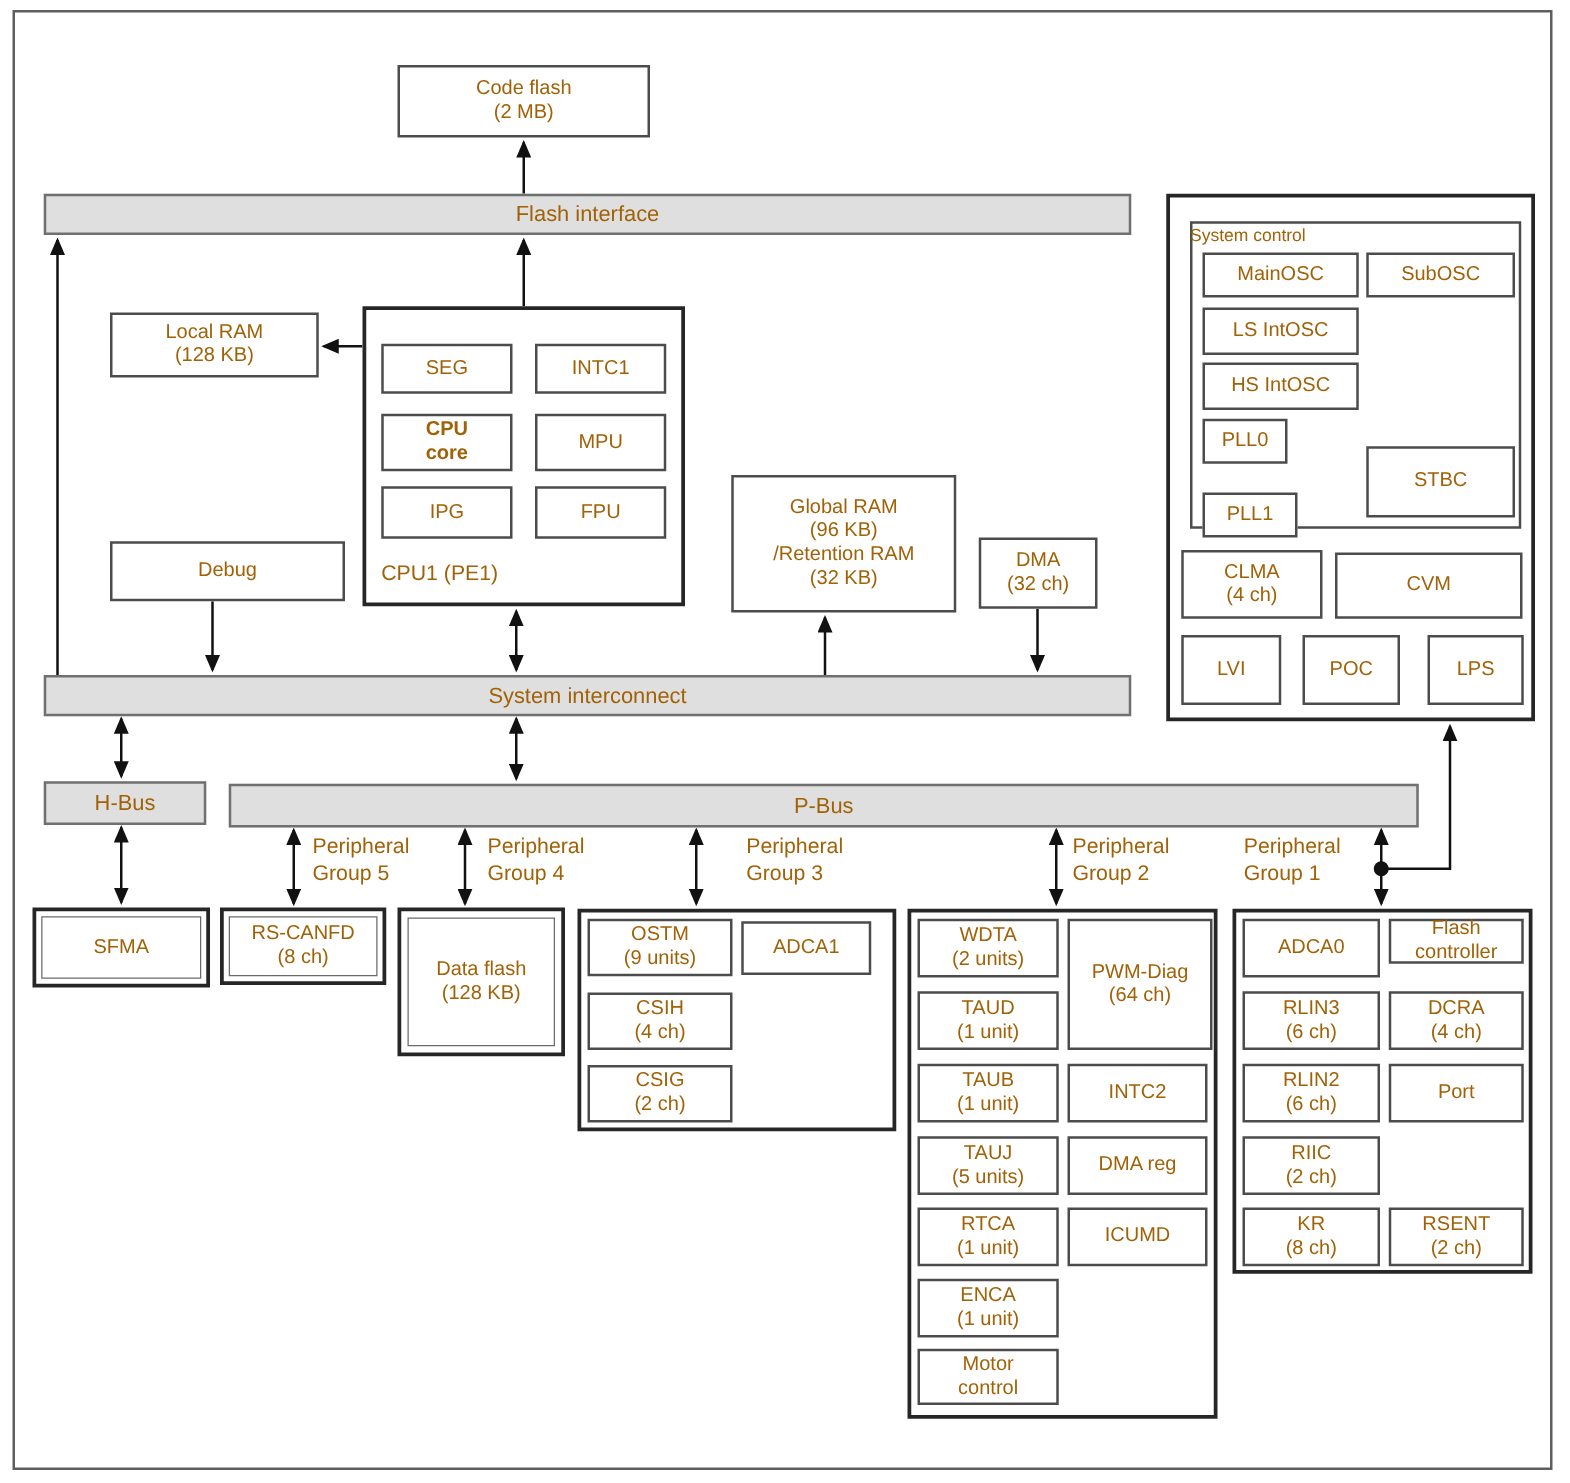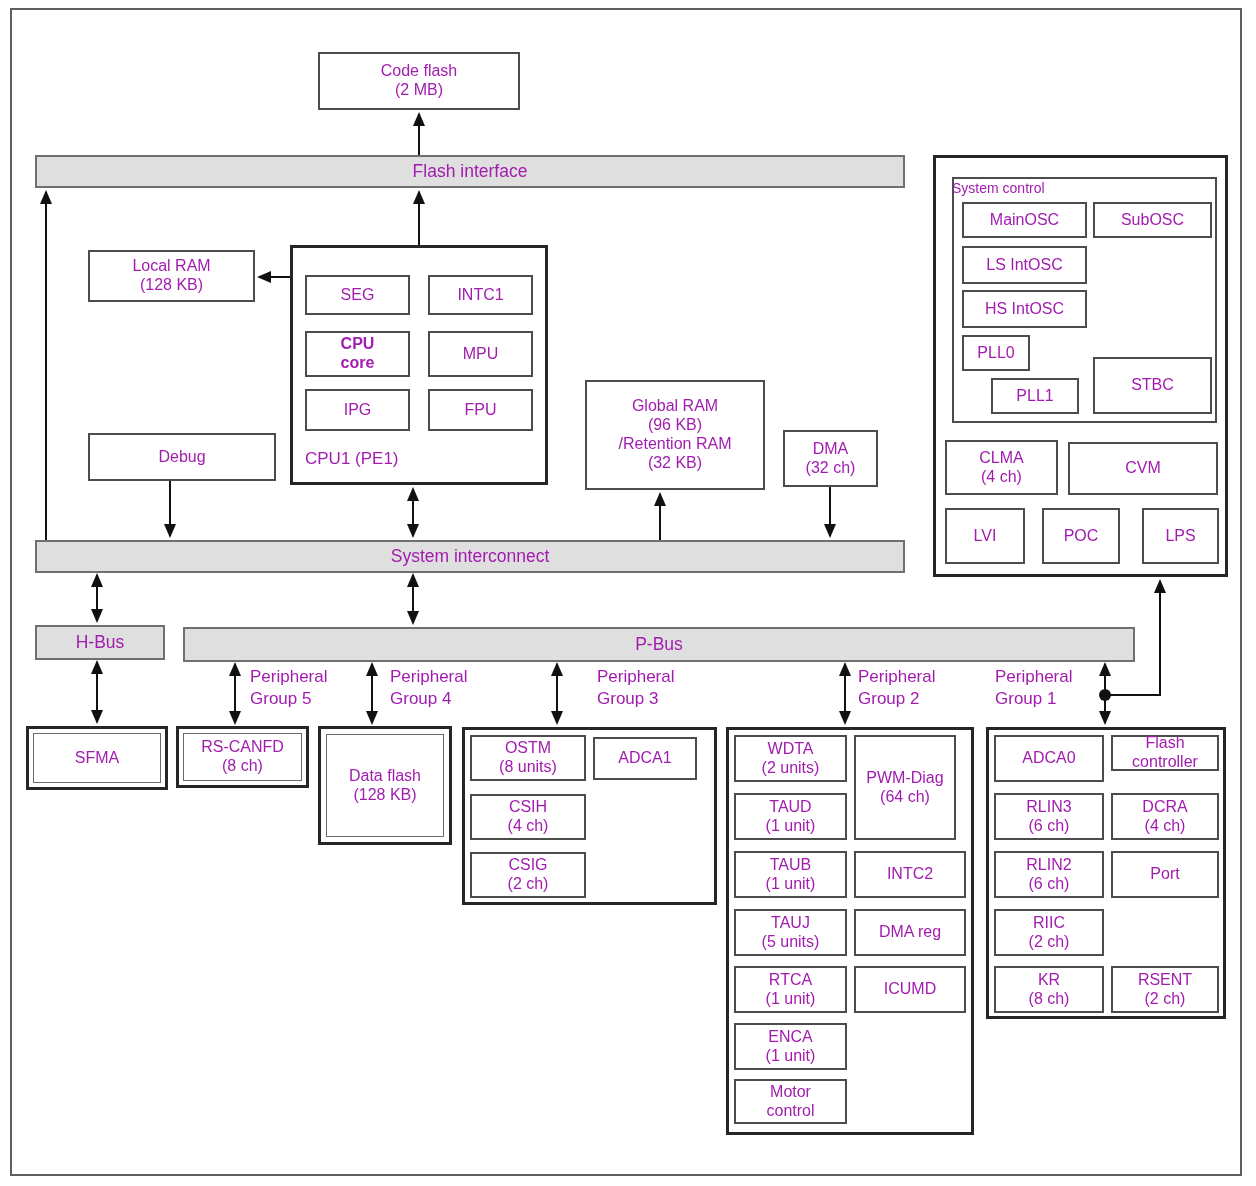--- a/index.html
+++ b/index.html
@@ -1,17 +1,17 @@
 <!DOCTYPE html>
 <html><head>
 <meta charset="utf-8">
 <style>
   html,body{margin:0;padding:0;background:#fff;}
   .canvas{position:relative;width:1256px;height:1186px;background:#ffffff;
-    font-family:"Liberation Sans",sans-serif;color:#a21caf;}
+    font-family:"Liberation Sans",sans-serif;color:#a16207;}
   .frame{position:absolute;border:2px solid #5f5f5f;background:transparent;box-sizing:border-box;}
   .box{position:absolute;border:2px solid #4c4c4c;background:#fff;box-sizing:border-box;
     display:flex;align-items:center;justify-content:center;text-align:center;
     white-space:pre-line;font-size:16px;line-height:1.18;}
   .thick{border:3px solid #262626;}
   .bar{position:absolute;background:#dfdfdf;border:2px solid #707070;box-sizing:border-box;
     display:flex;align-items:center;justify-content:center;font-size:17.5px;white-space:pre-line;}
   .inner{position:absolute;border:1.5px solid #6b6b6b;box-sizing:border-box;background:#fff;
     display:flex;align-items:center;justify-content:center;text-align:center;
     white-space:pre-line;font-size:16px;line-height:1.18;}
@@ -81,21 +81,21 @@
 (32 ch)</div>
 
   <div class="box thick" style="left:933px;top:155px;width:295px;height:422px;"></div>
   <div class="box" style="left:952px;top:177px;width:265px;height:246px;"></div>
   <div class="title-label" style="left:952px;top:180px;right:auto;width:265px;">System control</div>
   <div class="box" style="left:962px;top:202px;width:125px;height:36px;">MainOSC</div>
   <div class="box" style="left:1093px;top:202px;width:119px;height:36px;">SubOSC</div>
   <div class="box" style="left:962px;top:246px;width:125px;height:38px;">LS IntOSC</div>
   <div class="box" style="left:962px;top:290px;width:125px;height:38px;">HS IntOSC</div>
   <div class="box" style="left:962px;top:335px;width:68px;height:36px;">PLL0</div>
-  <div class="box" style="left:962px;top:378px;width:88px;height:36px;margin-left:29px;">PLL1</div>
+  <div class="box" style="left:962px;top:394px;width:76px;height:36px;">PLL1</div>
   <div class="box" style="left:1093px;top:357px;width:119px;height:57px;">STBC</div>
   <div class="box" style="left:945px;top:440px;width:113px;height:55px;">CLMA
 (4 ch)</div>
   <div class="box" style="left:1068px;top:442px;width:150px;height:53px;">CVM</div>
   <div class="box" style="left:945px;top:508px;width:80px;height:56px;">LVI</div>
   <div class="box" style="left:1042px;top:508px;width:78px;height:56px;">POC</div>
   <div class="box" style="left:1142px;top:508px;width:77px;height:56px;">LPS</div>
 
   <div class="bar" style="left:35px;top:540px;width:870px;height:33px;">System interconnect</div>
   <div class="bar" style="left:35px;top:625px;width:130px;height:35px;">H-Bus</div>
@@ -118,31 +118,31 @@
   <div class="box thick" style="left:176px;top:726px;width:133px;height:62px;"></div>
   <div class="inner" style="left:183px;top:733px;width:119px;height:48px;">RS-CANFD
 (8 ch)</div>
 
   <div class="box thick" style="left:318px;top:726px;width:134px;height:119px;"></div>
   <div class="inner" style="left:326px;top:734px;width:118px;height:103px;">Data flash
 (128 KB)</div>
 
   <div class="box thick" style="left:462px;top:727px;width:255px;height:178px;"></div>
   <div class="box" style="left:470px;top:735px;width:116px;height:46px;">OSTM
-(8 units)</div>
+(9 units)</div>
   <div class="box" style="left:593px;top:737px;width:104px;height:43px;">ADCA1</div>
   <div class="box" style="left:470px;top:794px;width:116px;height:46px;">CSIH
 (4 ch)</div>
   <div class="box" style="left:470px;top:852px;width:116px;height:46px;">CSIG
 (2 ch)</div>
 
   <div class="box thick" style="left:726px;top:727px;width:248px;height:408px;"></div>
   <div class="box" style="left:734px;top:735px;width:113px;height:47px;">WDTA
 (2 units)</div>
-  <div class="box" style="left:854px;top:735px;width:102px;height:105px;">PWM-Diag
+  <div class="box" style="left:854px;top:735px;width:116px;height:105px;">PWM-Diag
 (64 ch)</div>
   <div class="box" style="left:734px;top:793px;width:113px;height:47px;">TAUD
 (1 unit)</div>
   <div class="box" style="left:734px;top:851px;width:113px;height:47px;">TAUB
 (1 unit)</div>
   <div class="box" style="left:854px;top:851px;width:112px;height:47px;">INTC2</div>
   <div class="box" style="left:734px;top:909px;width:113px;height:47px;">TAUJ
 (5 units)</div>
   <div class="box" style="left:854px;top:909px;width:112px;height:47px;">DMA reg</div>
   <div class="box" style="left:734px;top:966px;width:113px;height:47px;">RTCA

